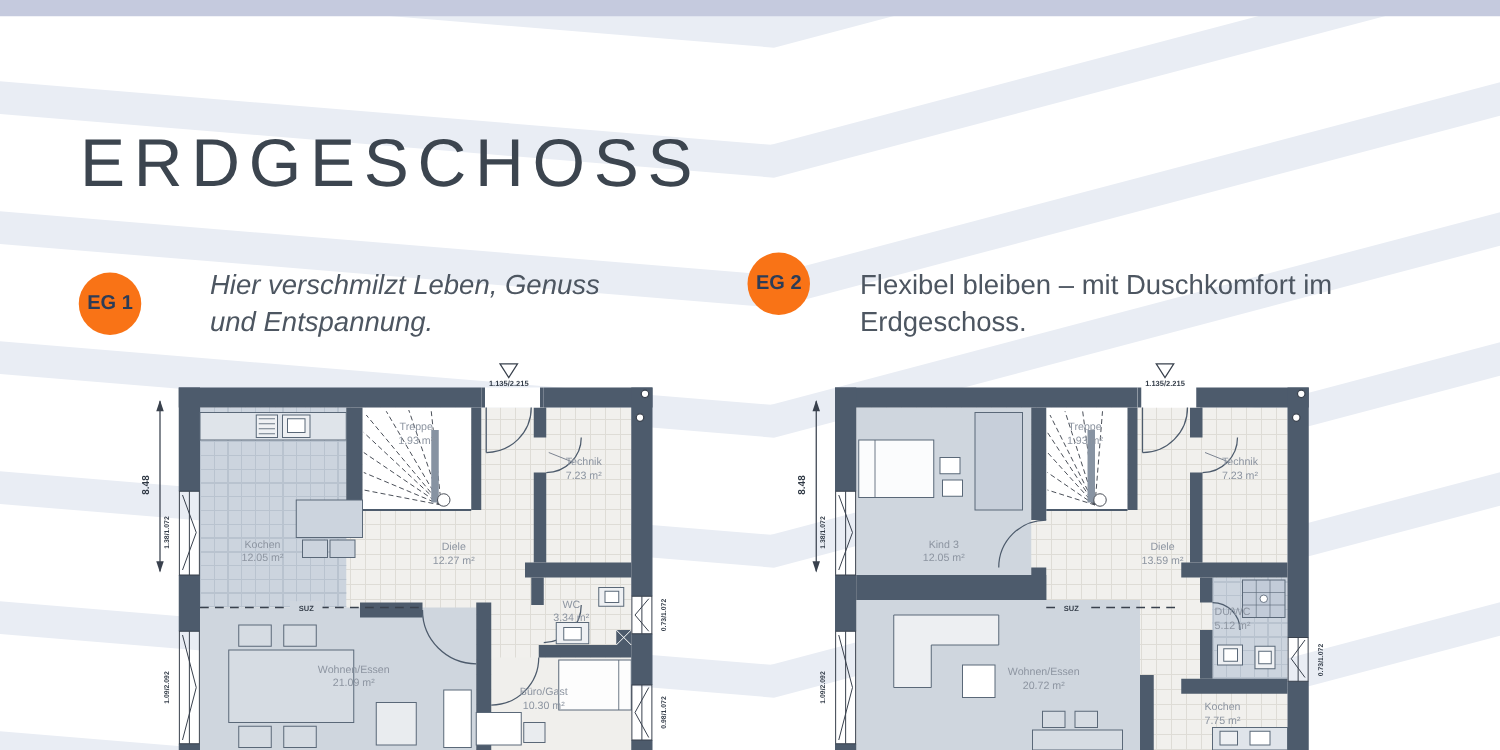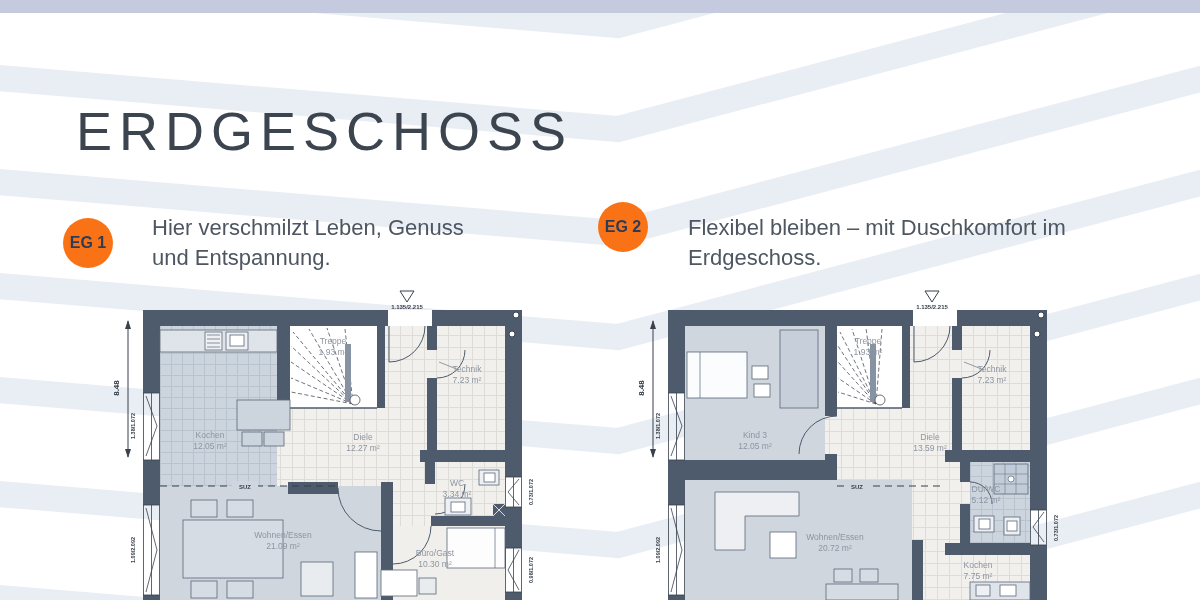--- a/index.html
+++ b/index.html
@@ -1,28 +1,28 @@
 <!DOCTYPE html>
 <html><head>
 <meta charset="utf-8">
 <style>
   html,body{margin:0;padding:0;}
   body{width:1200px;height:600px;overflow:hidden;position:relative;
        font-family:"Liberation Sans",sans-serif;background:#ffffff;}
   #bg-chevrons{position:absolute;left:0;top:0;z-index:0;}
   .topbar{position:absolute;left:0;top:0;width:1200px;height:13px;background:#c5cade;z-index:2;}
   .page-title{position:absolute;left:64px;top:64px;z-index:2;
-      font-size:54px;font-weight:300;letter-spacing:7px;color:#3c454f;margin-left:12px;}
+      font-size:54px;font-weight:300;letter-spacing:7px;color:#3c454f;}
   .badge{position:absolute;width:50px;height:50px;border-radius:50%;
       background:#f97316;color:#2c3c57;font-size:16px;font-weight:bold;
       display:flex;align-items:center;justify-content:center;z-index:2;}
   .badge.b1{left:63px;top:218px;}
   .badge.b2{left:598px;top:202px;}
   .desc{position:absolute;top:213px;z-index:2;font-size:22px;color:#4d5661;line-height:1.38;}
-  .desc.d1{left:152px;width:330px;}
+  .desc.d1{left:168px;width:330px;font-style:italic;}
   .desc.d2{left:688px;width:420px;}
   .plan{position:absolute;top:288px;width:455px;height:312px;overflow:hidden;z-index:2;}
   .plan.p1{left:105px;}
   .plan.p2{left:630px;}
   .floor{position:absolute;}
   .grid-light{background-color:#f1f0ed;
       background-image:repeating-linear-gradient(0deg,#dedcd6 0 1px,transparent 1px 12px),
                        repeating-linear-gradient(90deg,#dedcd6 0 1px,transparent 1px 12px);}
   .grid-blue{background-color:#ccd4de;
       background-image:repeating-linear-gradient(0deg,#b9c3cf 0 1px,transparent 1px 11px),

